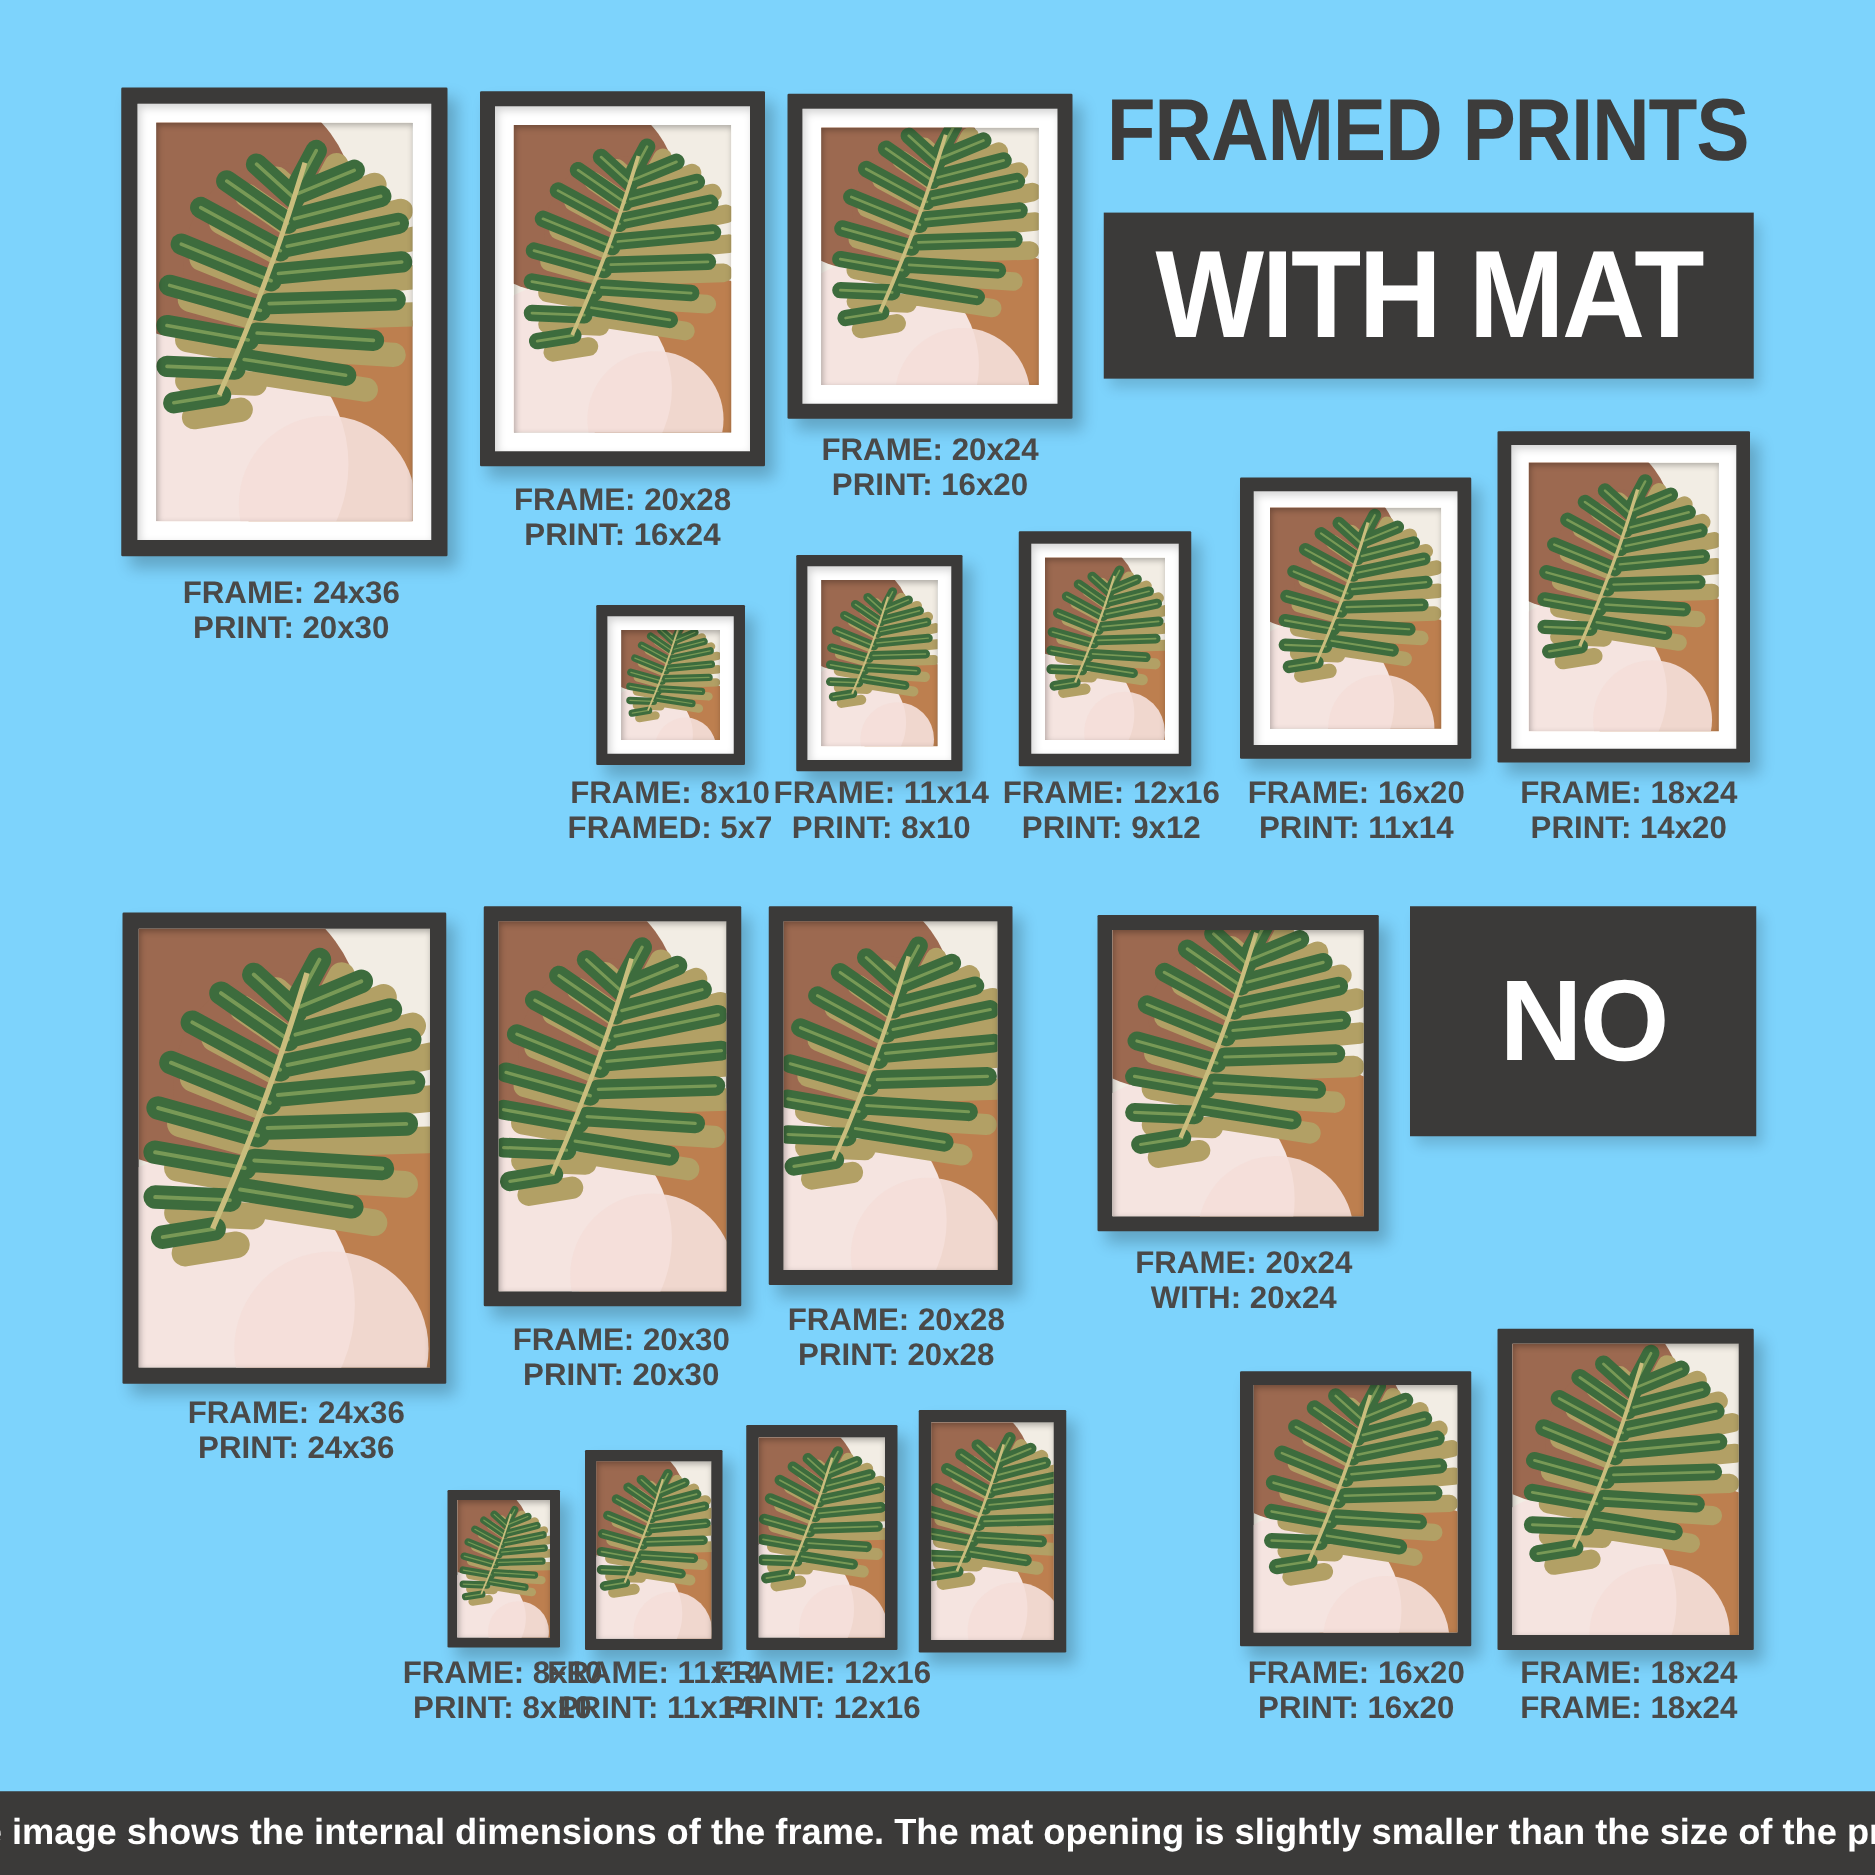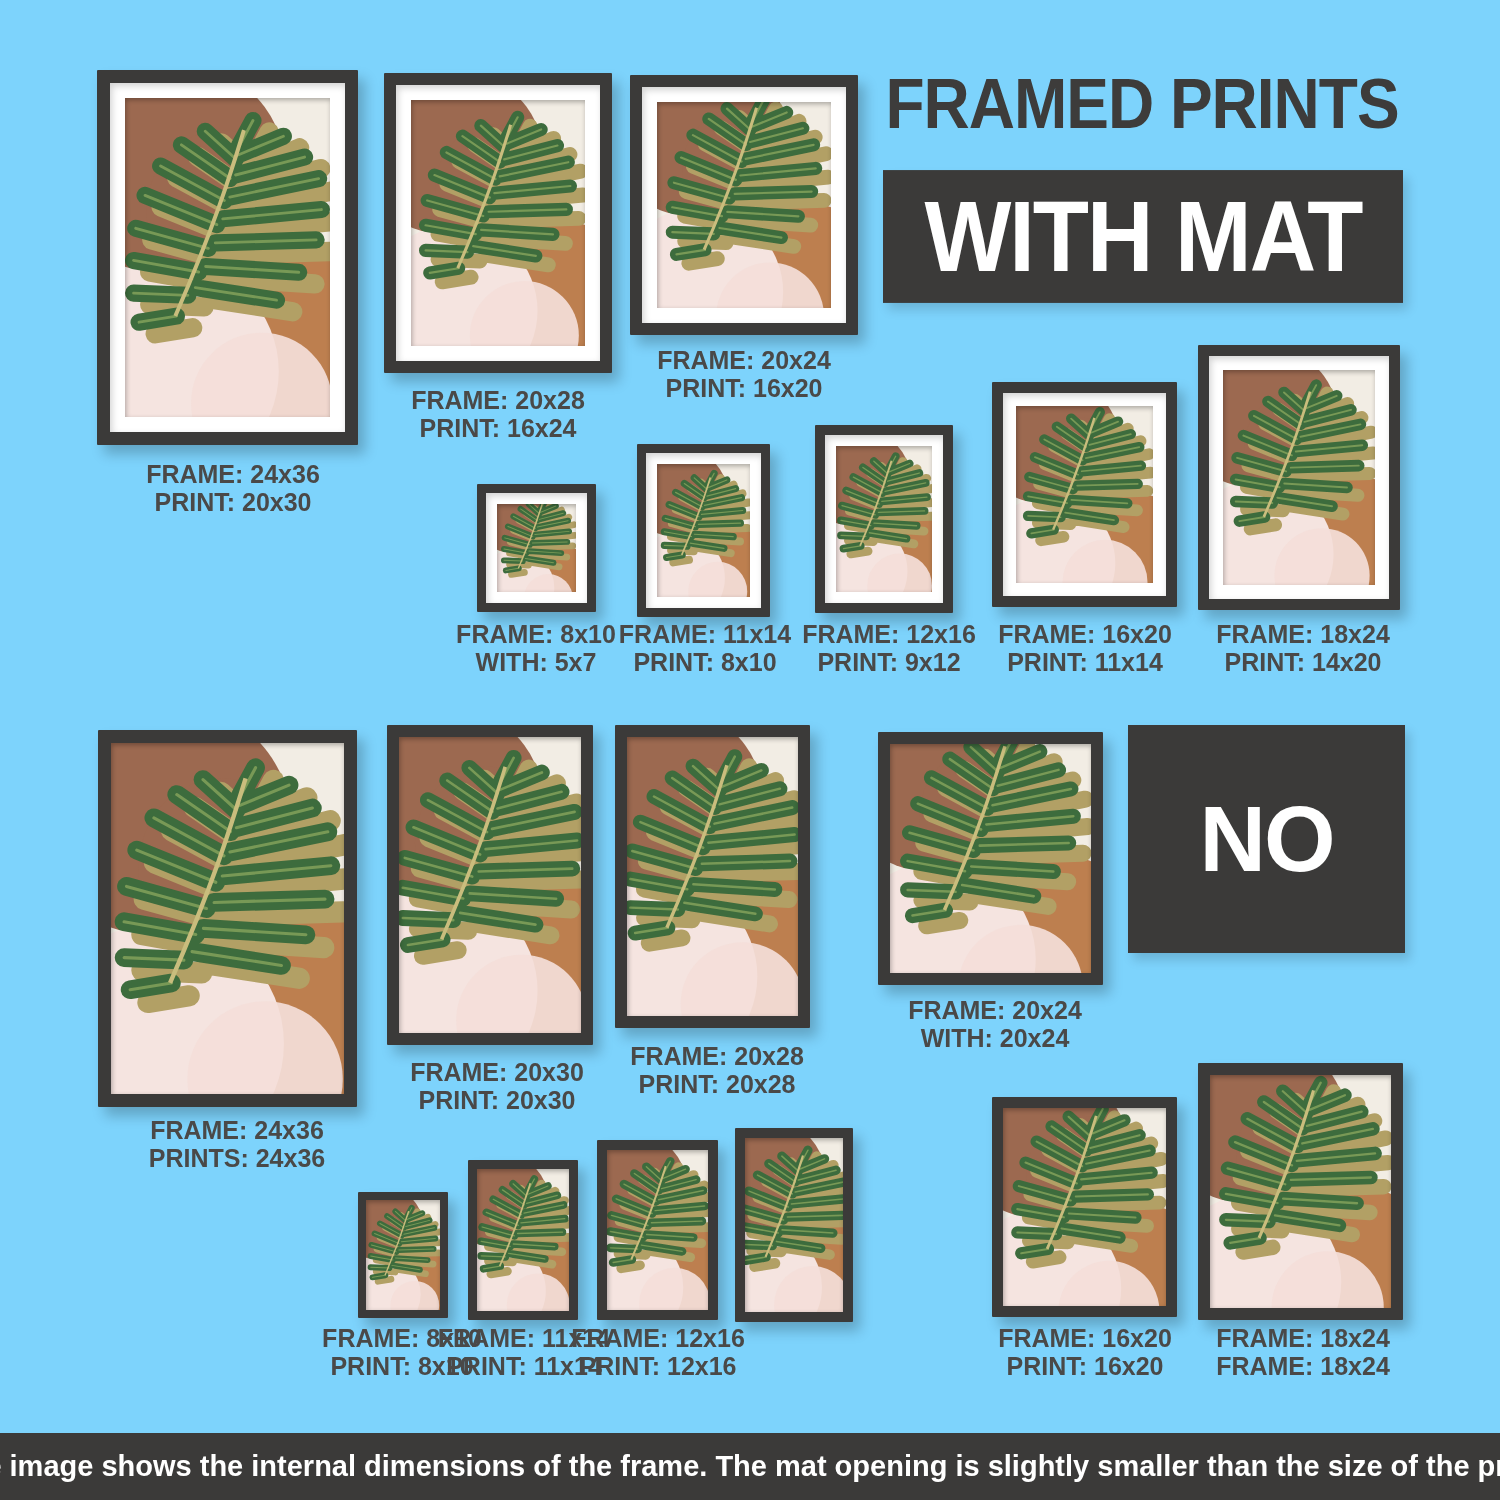--- a/index.html
+++ b/index.html
@@ -17,21 +17,21 @@
     position:absolute;background:#3b3a39;color:#ffffff;font-weight:bold;
     display:flex;align-items:center;justify-content:center;
     box-shadow:5px 7px 10px rgba(0,0,0,0.15);
   }
   .banner-withmat{
     left:883px;top:175px;width:520px;height:123px;
     font-size:92px;letter-spacing:-2px;transform:scaleY(1.08);transform-origin:center;
     white-space:nowrap;
   }
   .banner-nomat{
-    left:1128px;top:725px;width:277px;height:228px;
+    left:1128px;top:725px;width:277px;height:184px;
     flex-direction:column;font-size:92px;line-height:96px;letter-spacing:-2px;
   }
   .frame{
     position:absolute;background:#3b3a39;box-sizing:border-box;border-radius:1px;
     box-shadow:7px 9px 13px rgba(0,0,0,0.22);
   }
   .mat{
     width:100%;height:100%;background:#ffffff;box-sizing:border-box;
     box-shadow:inset 2px 3px 7px rgba(0,0,0,0.18);
   }
@@ -128,21 +128,21 @@
     <div class="mat" style="padding:11px">
       <div class="opening">
         <svg class="art" viewBox="0 0 200 280" preserveAspectRatio="xMidYMid slice">
             <use href="#artwork"></use>
           </svg>
       </div>
     </div>
   </div>
   <div class="lbl" style="left:536px;top:620px">
     <div>FRAME: 8x10</div>
-    <div>WITH: 5x7</div>
+    <div>FRAMED: 5x7</div>
   </div>
 
   <div class="frame" style="left:637px;top:444px;width:133px;height:173px;padding:9px">
     <div class="mat" style="padding:11px">
       <div class="opening">
         <svg class="art" viewBox="0 0 200 280" preserveAspectRatio="xMidYMid slice">
             <use href="#artwork"></use>
           </svg>
       </div>
     </div>
@@ -200,21 +200,21 @@
 
   <div class="frame" style="left:98px;top:730px;width:259px;height:377px;padding:13px">
     <div class="opening">
       <svg class="art" viewBox="0 0 200 280" preserveAspectRatio="xMidYMid slice">
           <use href="#artwork"></use>
         </svg>
     </div>
   </div>
   <div class="lbl" style="left:237px;top:1116px">
     <div>FRAME: 24x36</div>
-    <div>PRINTS: 24x36</div>
+    <div>PRINT: 24x36</div>
   </div>
 
   <div class="frame" style="left:387px;top:725px;width:206px;height:320px;padding:12px">
     <div class="opening">
       <svg class="art" viewBox="0 0 200 280" preserveAspectRatio="xMidYMid slice">
           <use href="#artwork"></use>
         </svg>
     </div>
   </div>
   <div class="lbl" style="left:497px;top:1058px">

